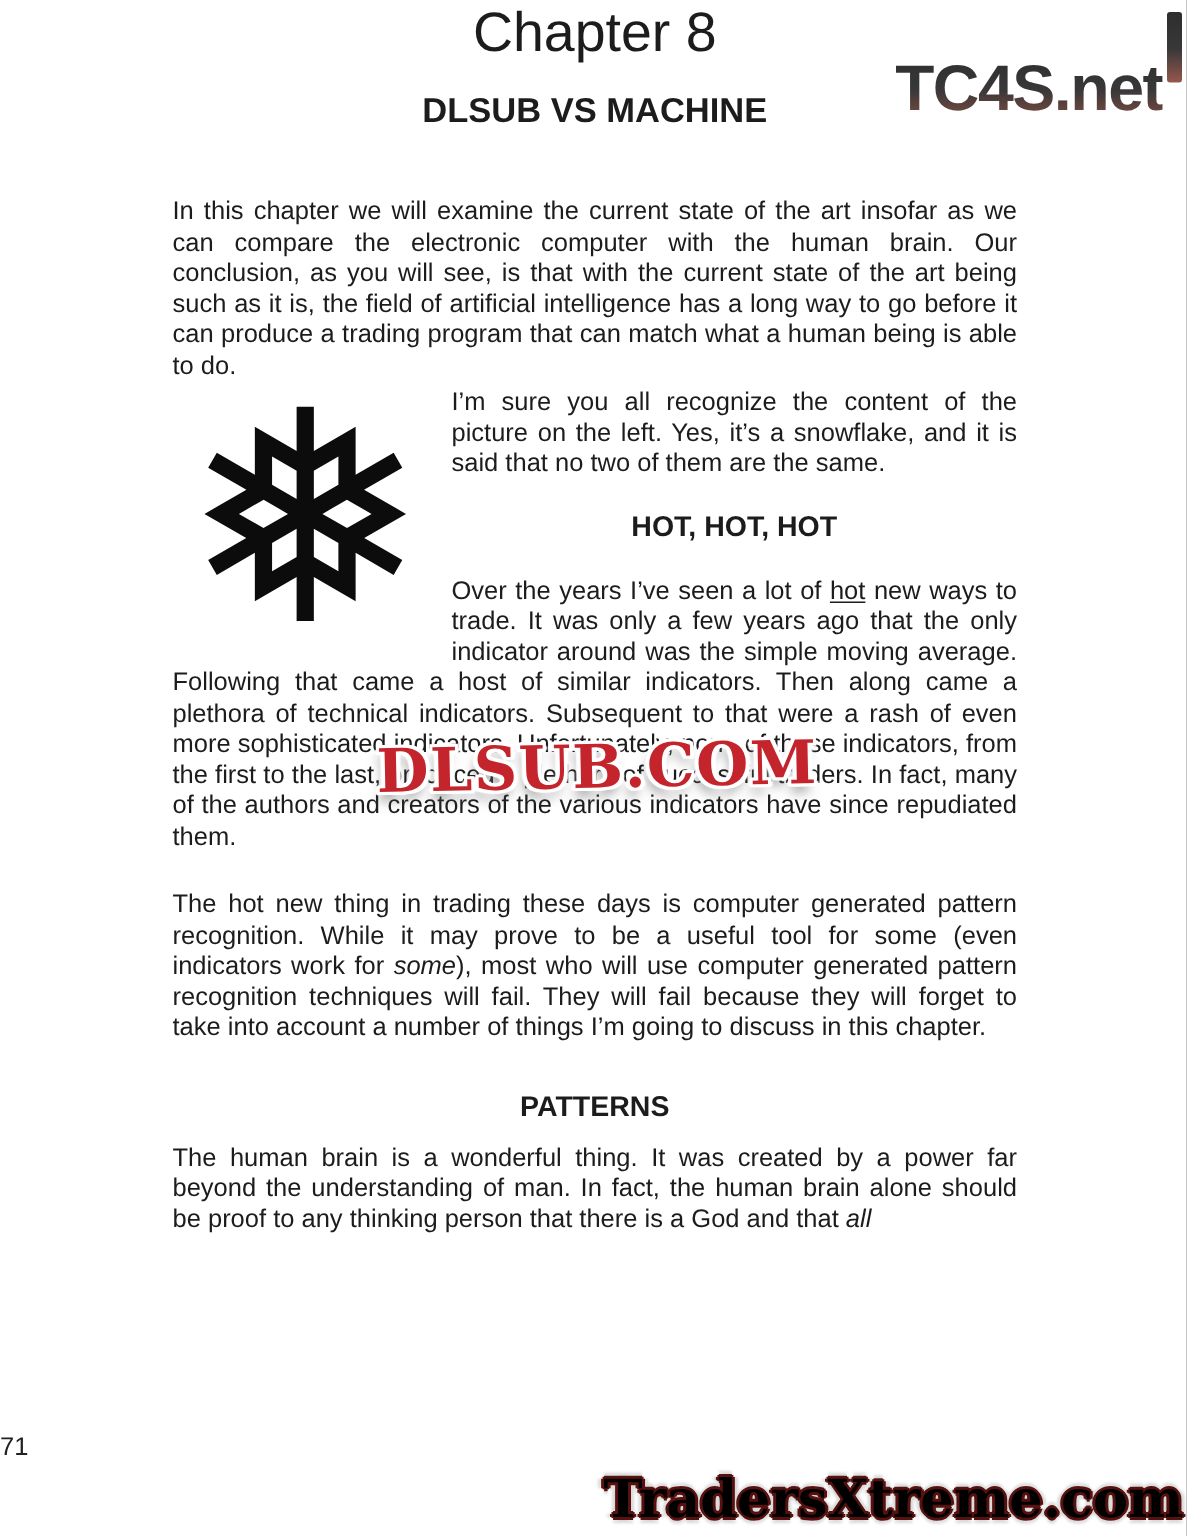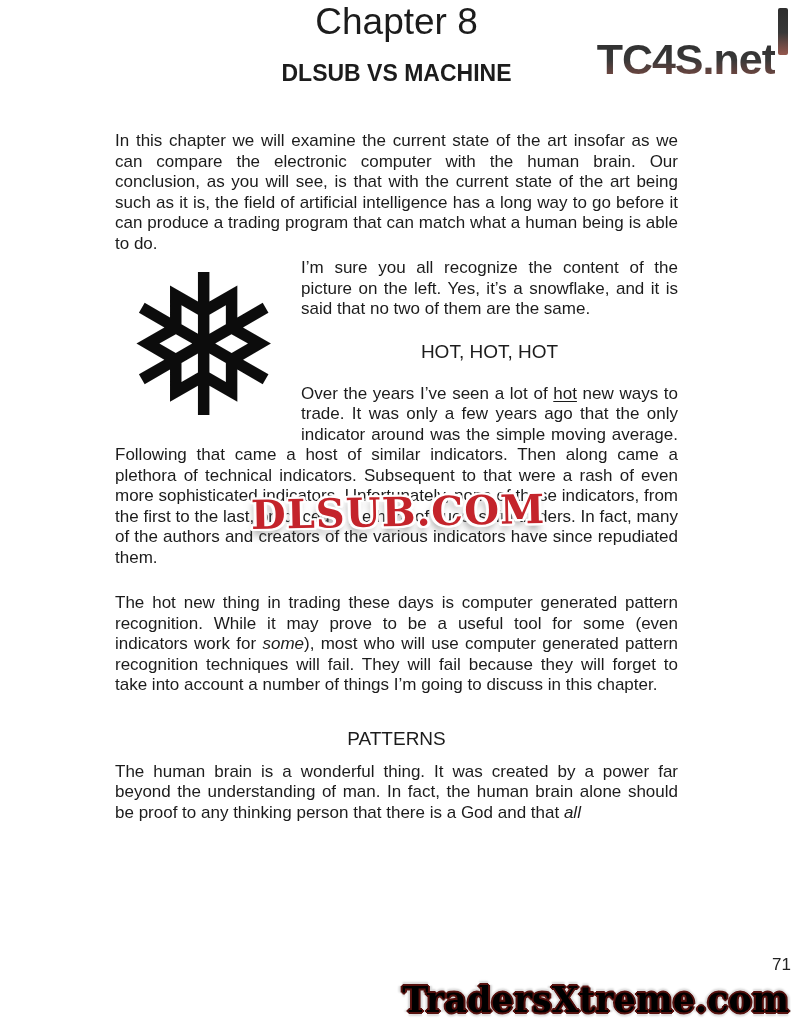--- a/index.html
+++ b/index.html
@@ -48,21 +48,21 @@
     float:left;width:177px;height:186px;margin:0 9px 0 0;
     text-align:center;overflow:hidden;
   }
   .snowflake-box .flake{
     font-size:196px;line-height:178px;color:#0c0c0c;
     font-family:"DejaVu Sans", sans-serif;
   }
   .snow-section p.body{margin-top:0;}
   h3.minihead{
     margin:20px 0 0 0;
-    font-size:19px;font-weight:normal;text-align:center;line-height:23px;
+    font-size:19px;font-weight:bold;text-align:center;line-height:23px;
   }
   .snow-section p.after-head{margin-top:21px;}
   p.hotnew{margin-top:25px;}
   h3.patterns{margin-top:31px;}
   p.last{margin-top:12px;}
   .ital{font-style:italic;}
   u{text-underline-offset:2px;}
   
   .watermark{
     position:absolute;left:251px;top:486px;
@@ -73,21 +73,21 @@
     text-shadow:
       -2px 0 0 #fff, 2px 0 0 #fff, 0 -2px 0 #fff, 0 2px 0 #fff,
       -2px -2px 0 #fff, 2px 2px 0 #fff, -2px 2px 0 #fff, 2px -2px 0 #fff,
       -3px 1px 1px #fff, 3px 1px 1px #fff,
       -2px 6px 7px rgba(90,90,90,.55);
     white-space:nowrap;
   }
   
   .page-number{
     position:absolute;top:954px;left:0;right:0;
-    text-align:right;font-size:17px;line-height:21px;color:#222;
+    text-align:left;font-size:17px;line-height:21px;color:#222;
   }
   .logo-bottom{
     position:absolute;right:2px;top:978px;
     font-family:"DejaVu Serif", serif;
     font-weight:bold;font-size:35px;line-height:44px;letter-spacing:0px;
     color:#000000;
     text-shadow:
       -2px 0 0 #57120f, 2px 0 0 #57120f, 0 -2px 0 #57120f, 0 2px 0 #57120f,
       -1px -1px 0 #57120f, 1px 1px 0 #57120f, -1px 1px 0 #57120f, 1px -1px 0 #57120f,
       -4px 0 2px #d9d9d9, 4px 0 2px #d9d9d9, 0 4px 2px #d9d9d9, 0 -4px 2px #d9d9d9;

